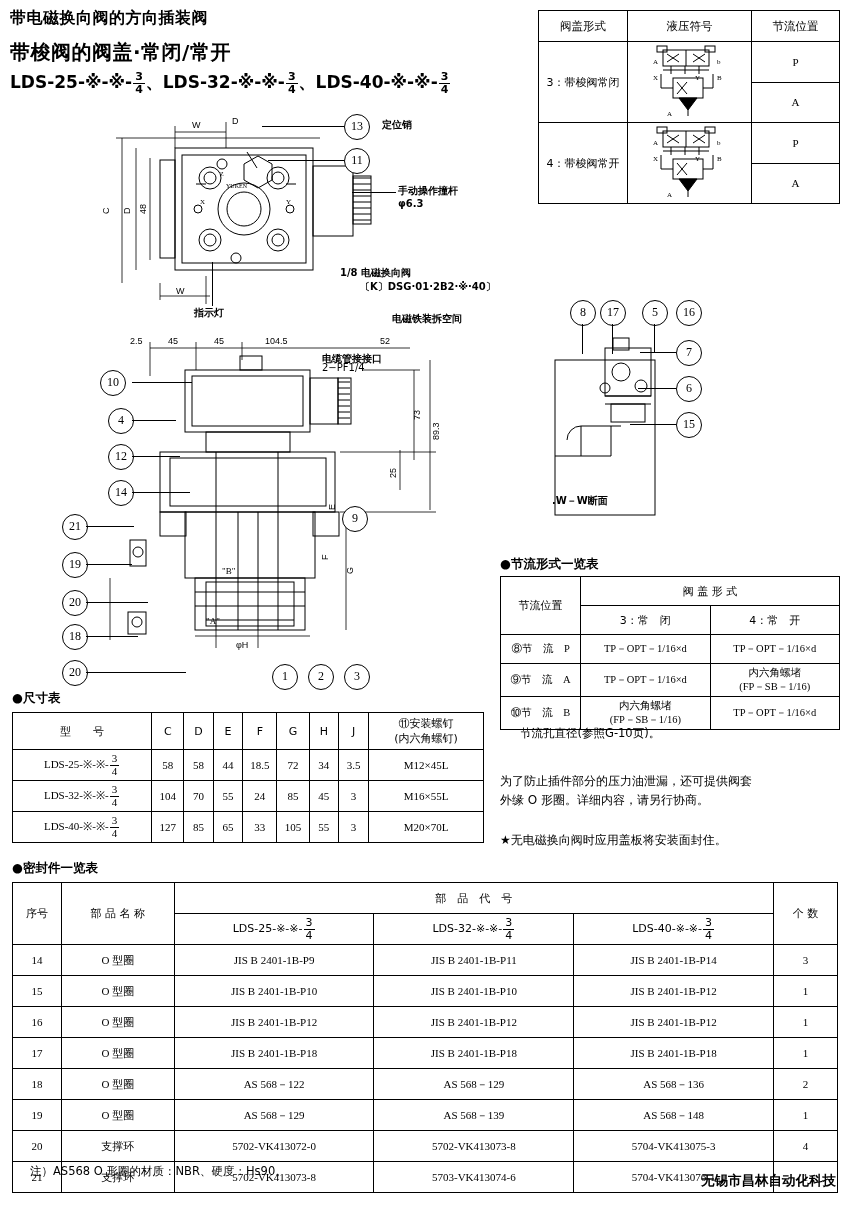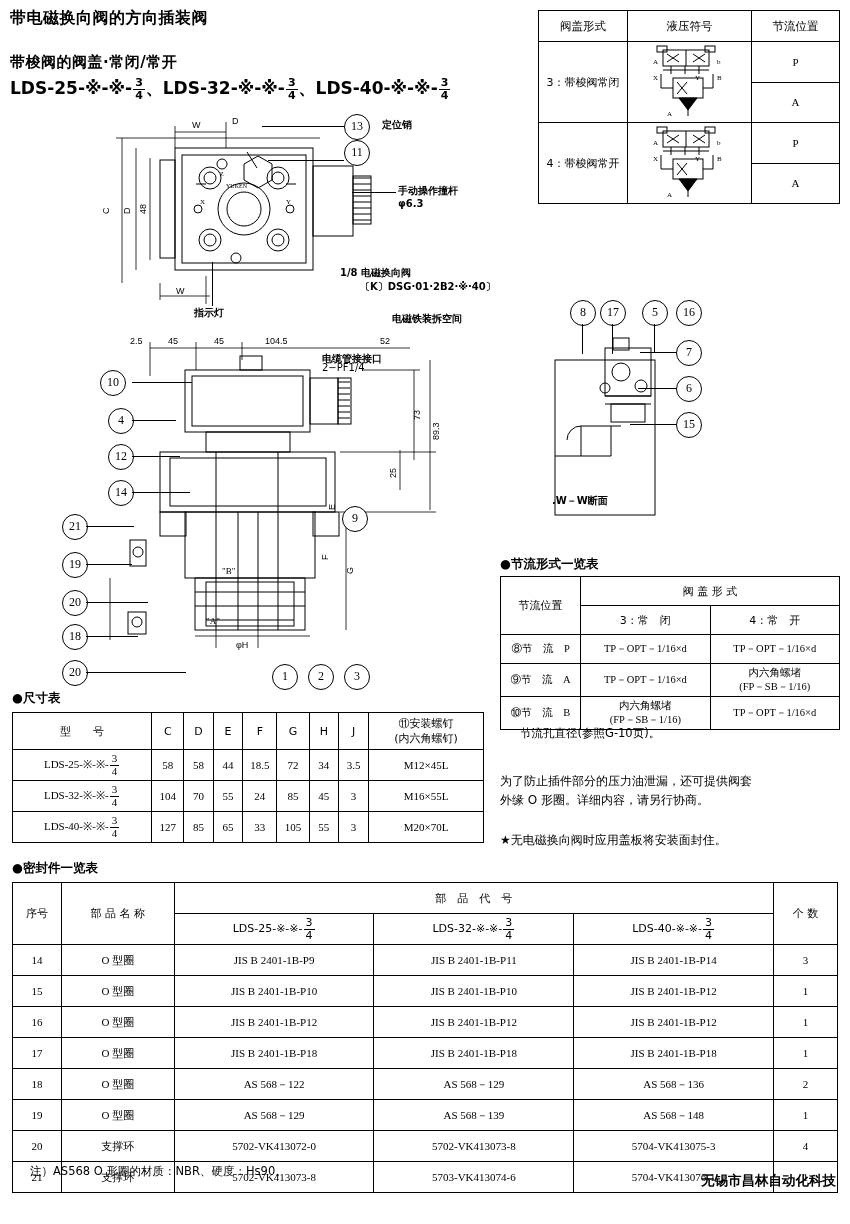--- a/index.html
+++ b/index.html
@@ -9,21 +9,21 @@
     font-family:"Liberation Serif", serif;
     color:#000;
     position:relative;
     overflow:hidden;
   }
   .page{position:absolute;left:0;top:0;width:850px;height:1224px;}
 
   
   .title-block{position:absolute;left:10px;top:8px;width:520px;}
   .title1{font-family:"DejaVu Sans",sans-serif;font-weight:bold;font-size:16px;letter-spacing:.5px;}
-  .title2{font-family:"DejaVu Sans",sans-serif;font-weight:bold;font-size:15px;margin-top:24px;letter-spacing:.5px;}
+  .title2{font-family:"DejaVu Sans",sans-serif;font-weight:bold;font-size:20px;margin-top:10px;letter-spacing:.5px;}
   .title3{font-family:"DejaVu Sans",sans-serif;font-weight:bold;font-size:17px;margin-top:5px;letter-spacing:0px;}
   .frac{display:inline-block;vertical-align:middle;text-align:center;font-size:11px;line-height:1.05;margin:0 1px;}
   .frac .num{display:block;border-bottom:1px solid #000;padding:0 2px;}
   .frac .den{display:block;padding:0 2px;}
 
   
   table{border-collapse:collapse;}
   .tbl td,.tbl th{border:1px solid #000;text-align:center;vertical-align:middle;font-size:11px;padding:2px 3px;}
 
   
@@ -223,21 +223,21 @@
     <text x="182" y="20" font-size="9" font-family="Liberation Sans">W</text>
     <text x="222" y="16" font-size="9" font-family="Liberation Sans">D</text>
     <text x="166" y="186" font-size="9" font-family="Liberation Sans">W</text>
     <text x="190" y="96" font-size="7" font-family="Liberation Serif">X</text>
     <text x="276" y="96" font-size="7" font-family="Liberation Serif">Y</text>
     <text x="210" y="68" font-size="6" font-family="Liberation Serif">Z</text>
     <text x="216" y="80" font-size="6" font-family="Liberation Serif">YUKEN</text>
   </svg>
 
   <div class="bub" style="left:344px;top:114px">13</div>
-  <div class="bub" style="left:344px;top:140px">11</div>
+  <div class="bub" style="left:344px;top:148px">11</div>
   <div class="lead" style="left:262px;top:126px;width:82px"></div>
   <div class="lead" style="left:268px;top:160px;width:76px"></div>
   <div class="txt" style="left:382px;top:118px;font-weight:bold">定位销</div>
   <div class="txt" style="left:398px;top:184px;font-weight:bold">手动操作撞杆</div>
   <div class="txt" style="left:398px;top:198px;font-weight:bold">φ6.3</div>
   <div class="lead" style="left:352px;top:192px;width:44px"></div>
   <div class="txt" style="left:194px;top:306px;font-weight:bold">指示灯</div>
   <div class="leadv" style="left:212px;top:262px;height:44px"></div>
   <div class="txt" style="left:340px;top:266px;font-weight:bold">1/8 电磁换向阀</div>
   <div class="txt" style="left:360px;top:280px;font-weight:bold">〔K〕DSG·01·2B2·※·40〕</div>

